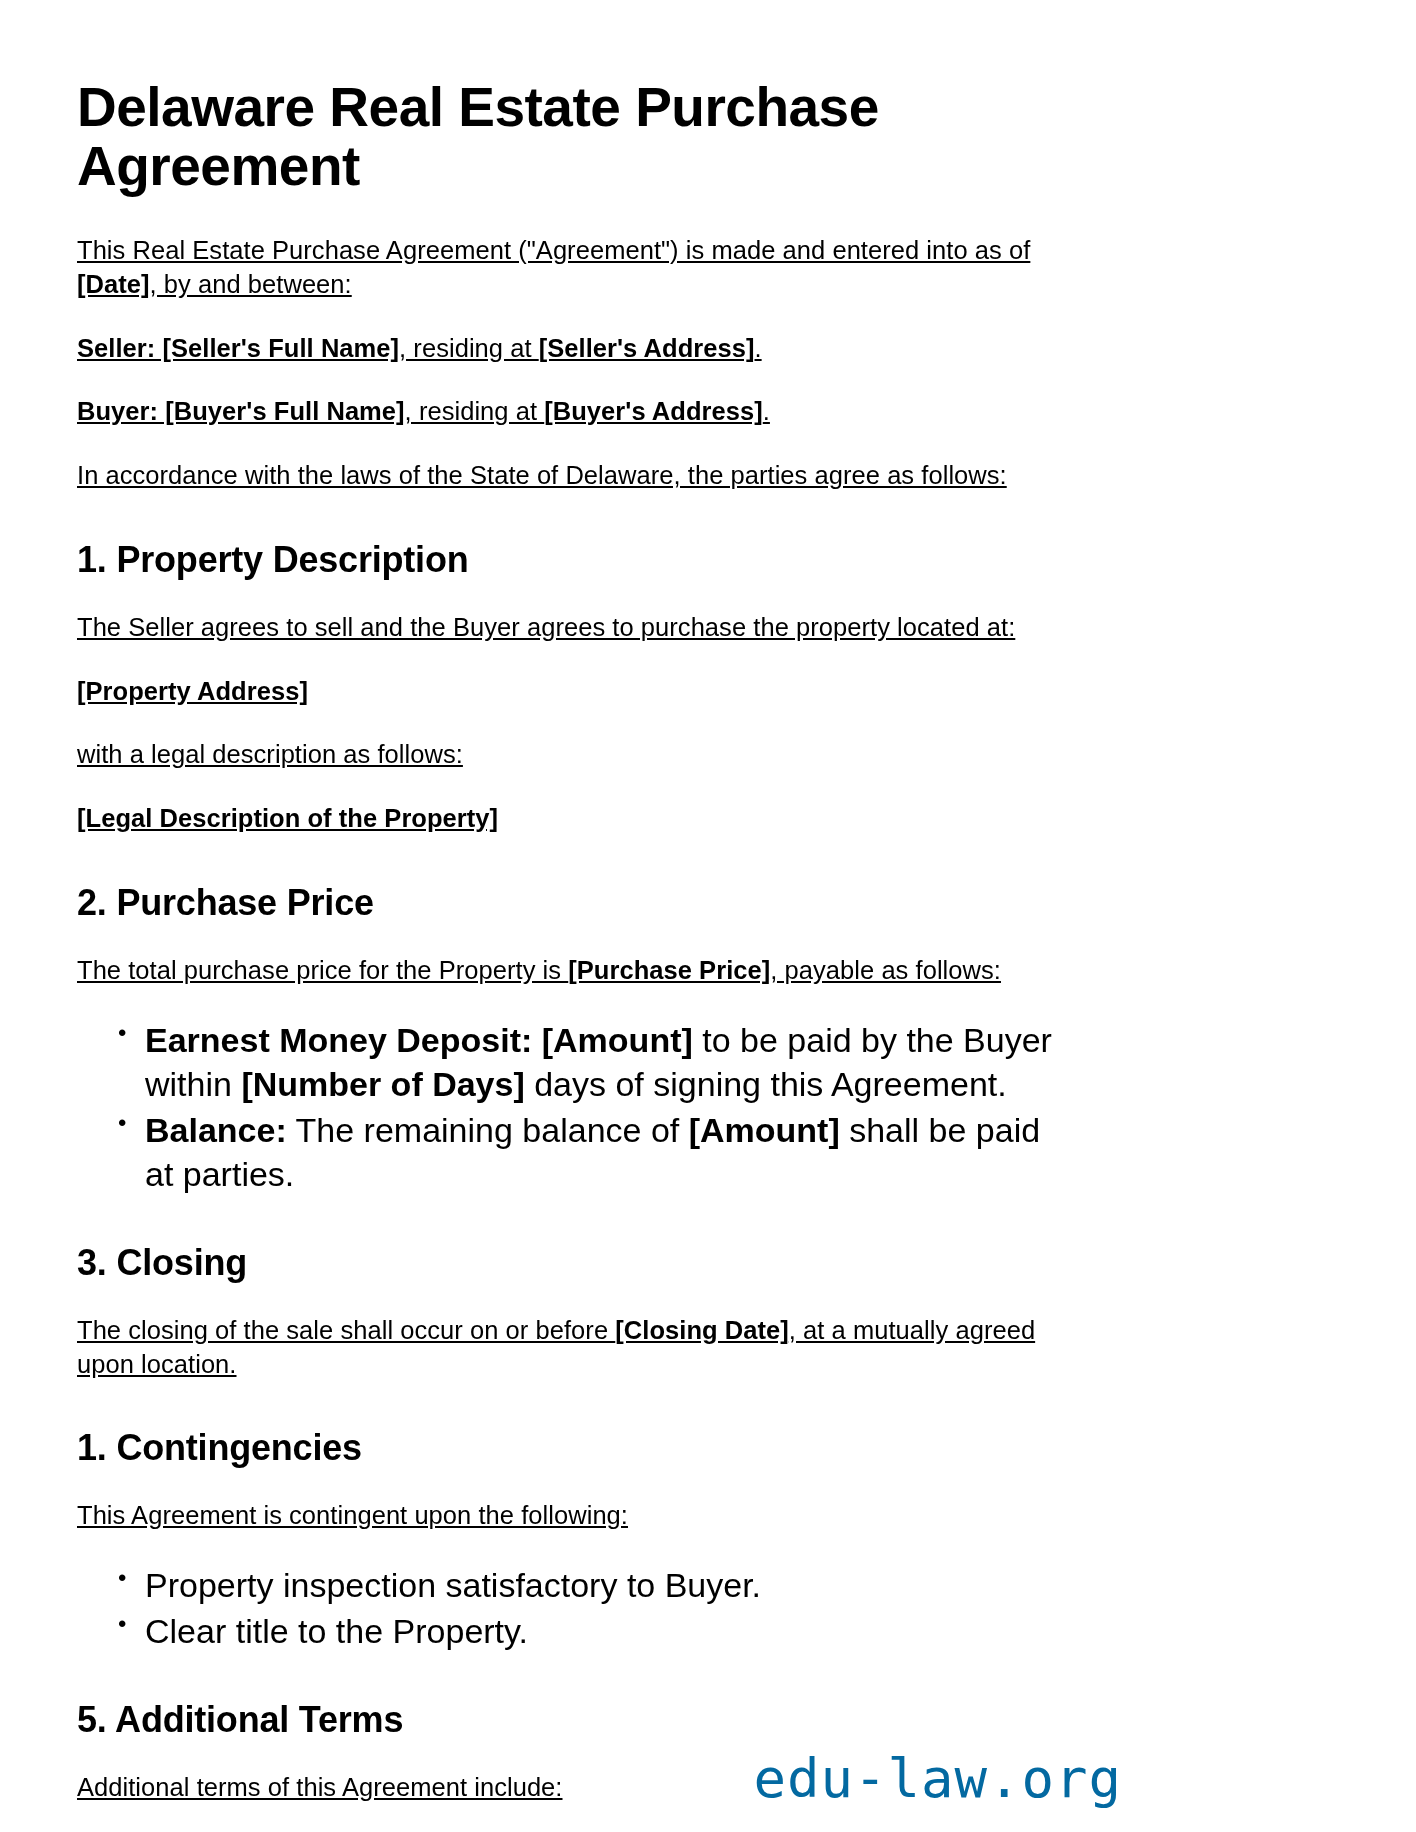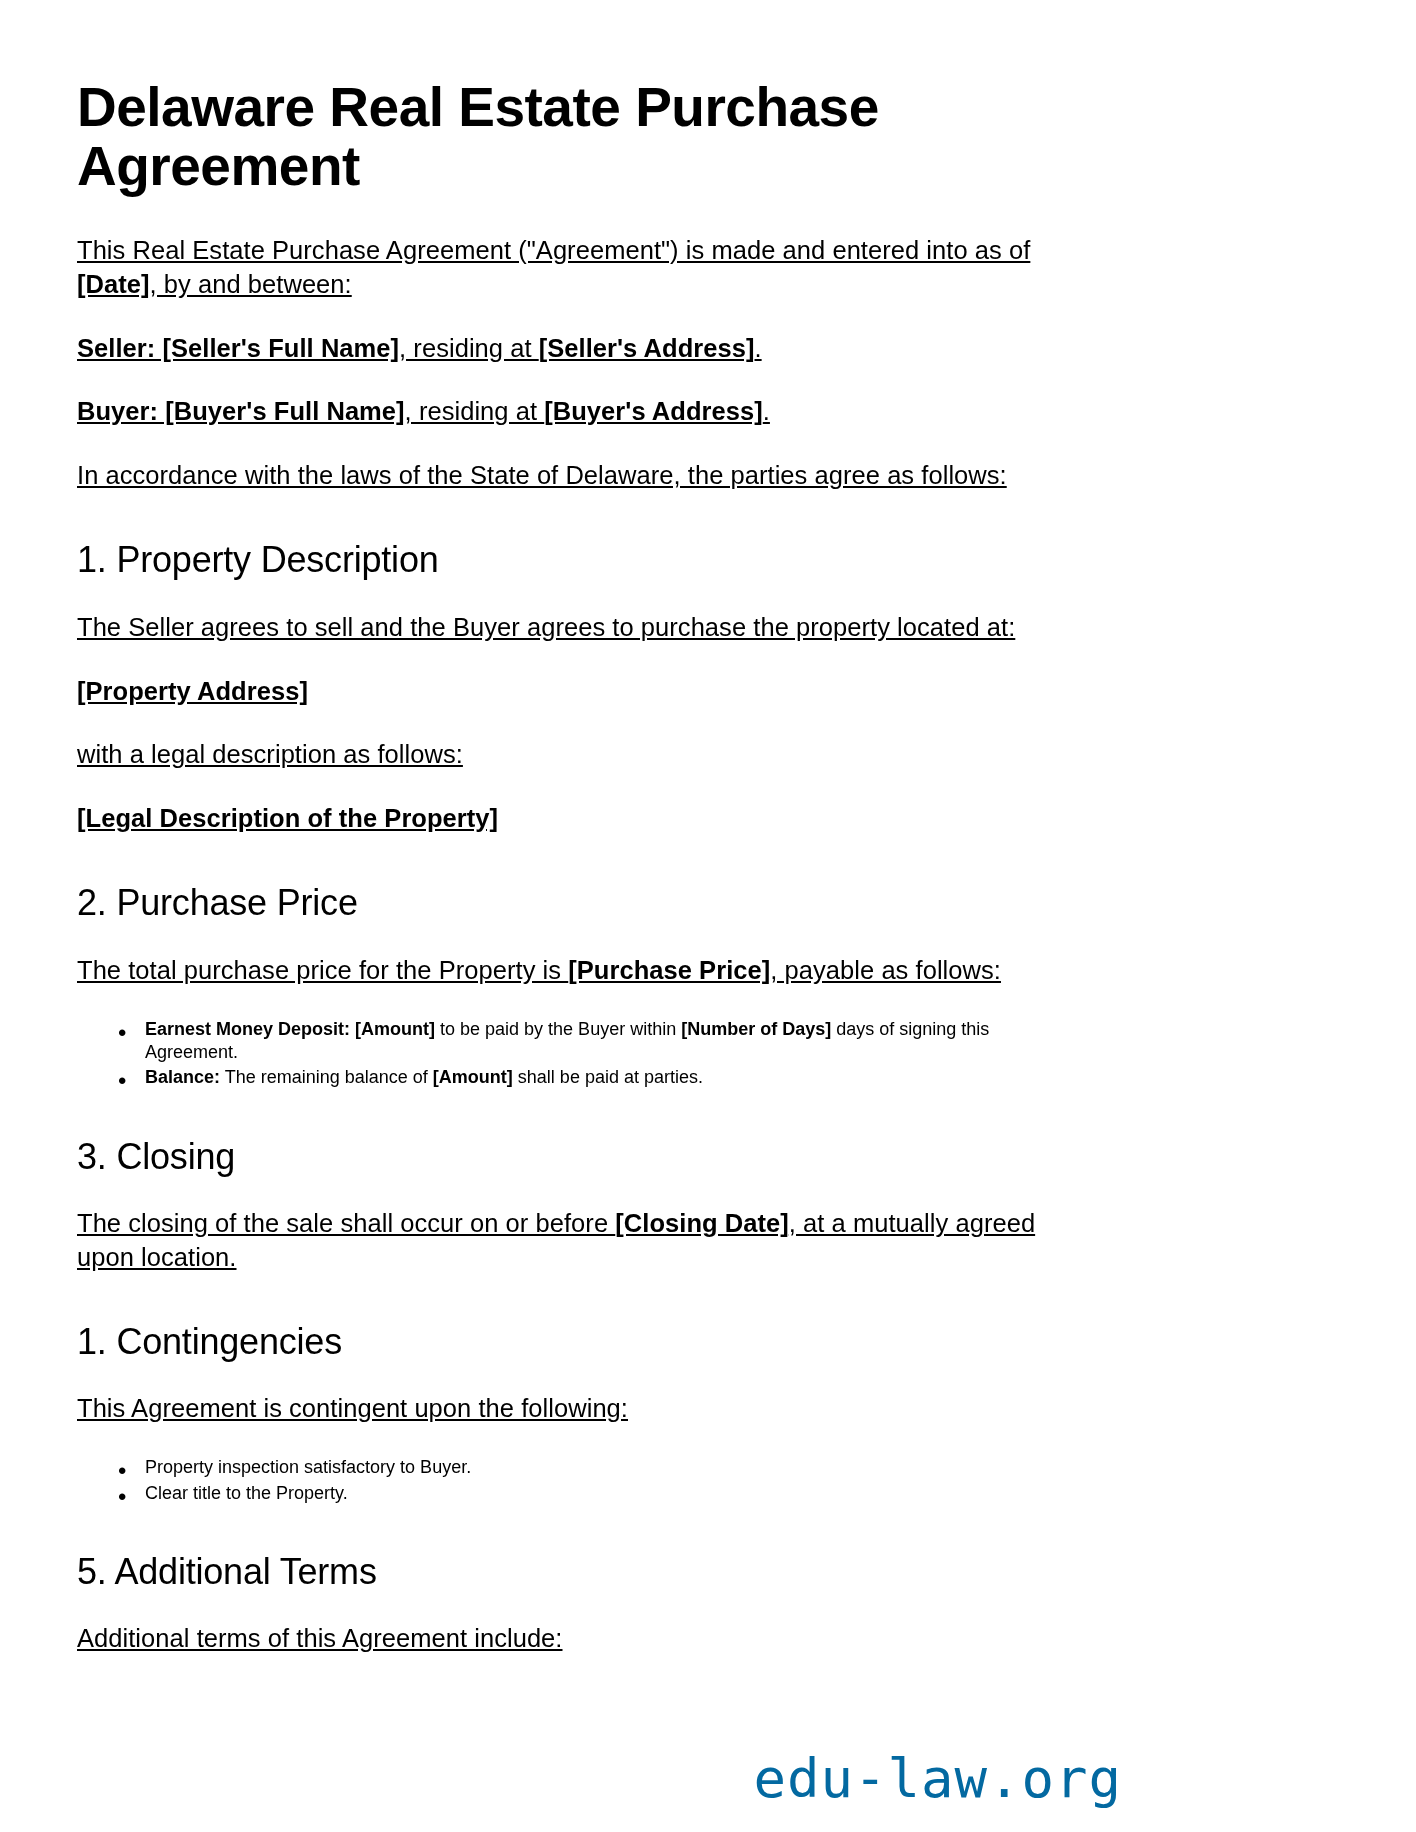--- a/index.html
+++ b/index.html
@@ -42,34 +42,34 @@
     margin: 0 0 30px 0;
     max-width: 1000px;
     letter-spacing: 0.05px;
     text-decoration: underline;
   }
 
   .b { font-weight: bold; }
 
   h2.section {
     font-size: 36px;
-    font-weight: normal;
+    font-weight: bold;
     line-height: 1.15;
     margin: 46px 0 30px 0;
     letter-spacing: -0.2px;
   }
 
   ul.bullets {
     margin: 0 0 30px 0;
     padding: 0 0 0 68px;
     list-style: none;
     max-width: 1000px;
   }
   ul.bullets li {
-    font-size: 18px;
+    font-size: 34px;
     line-height: 1.3;
     margin: 0 0 2px 0;
     position: relative;
     padding-left: 0;
   }
   ul.bullets li::before {
     content: "\2022";
     position: absolute;
     left: -27px;
     top: -1px;

